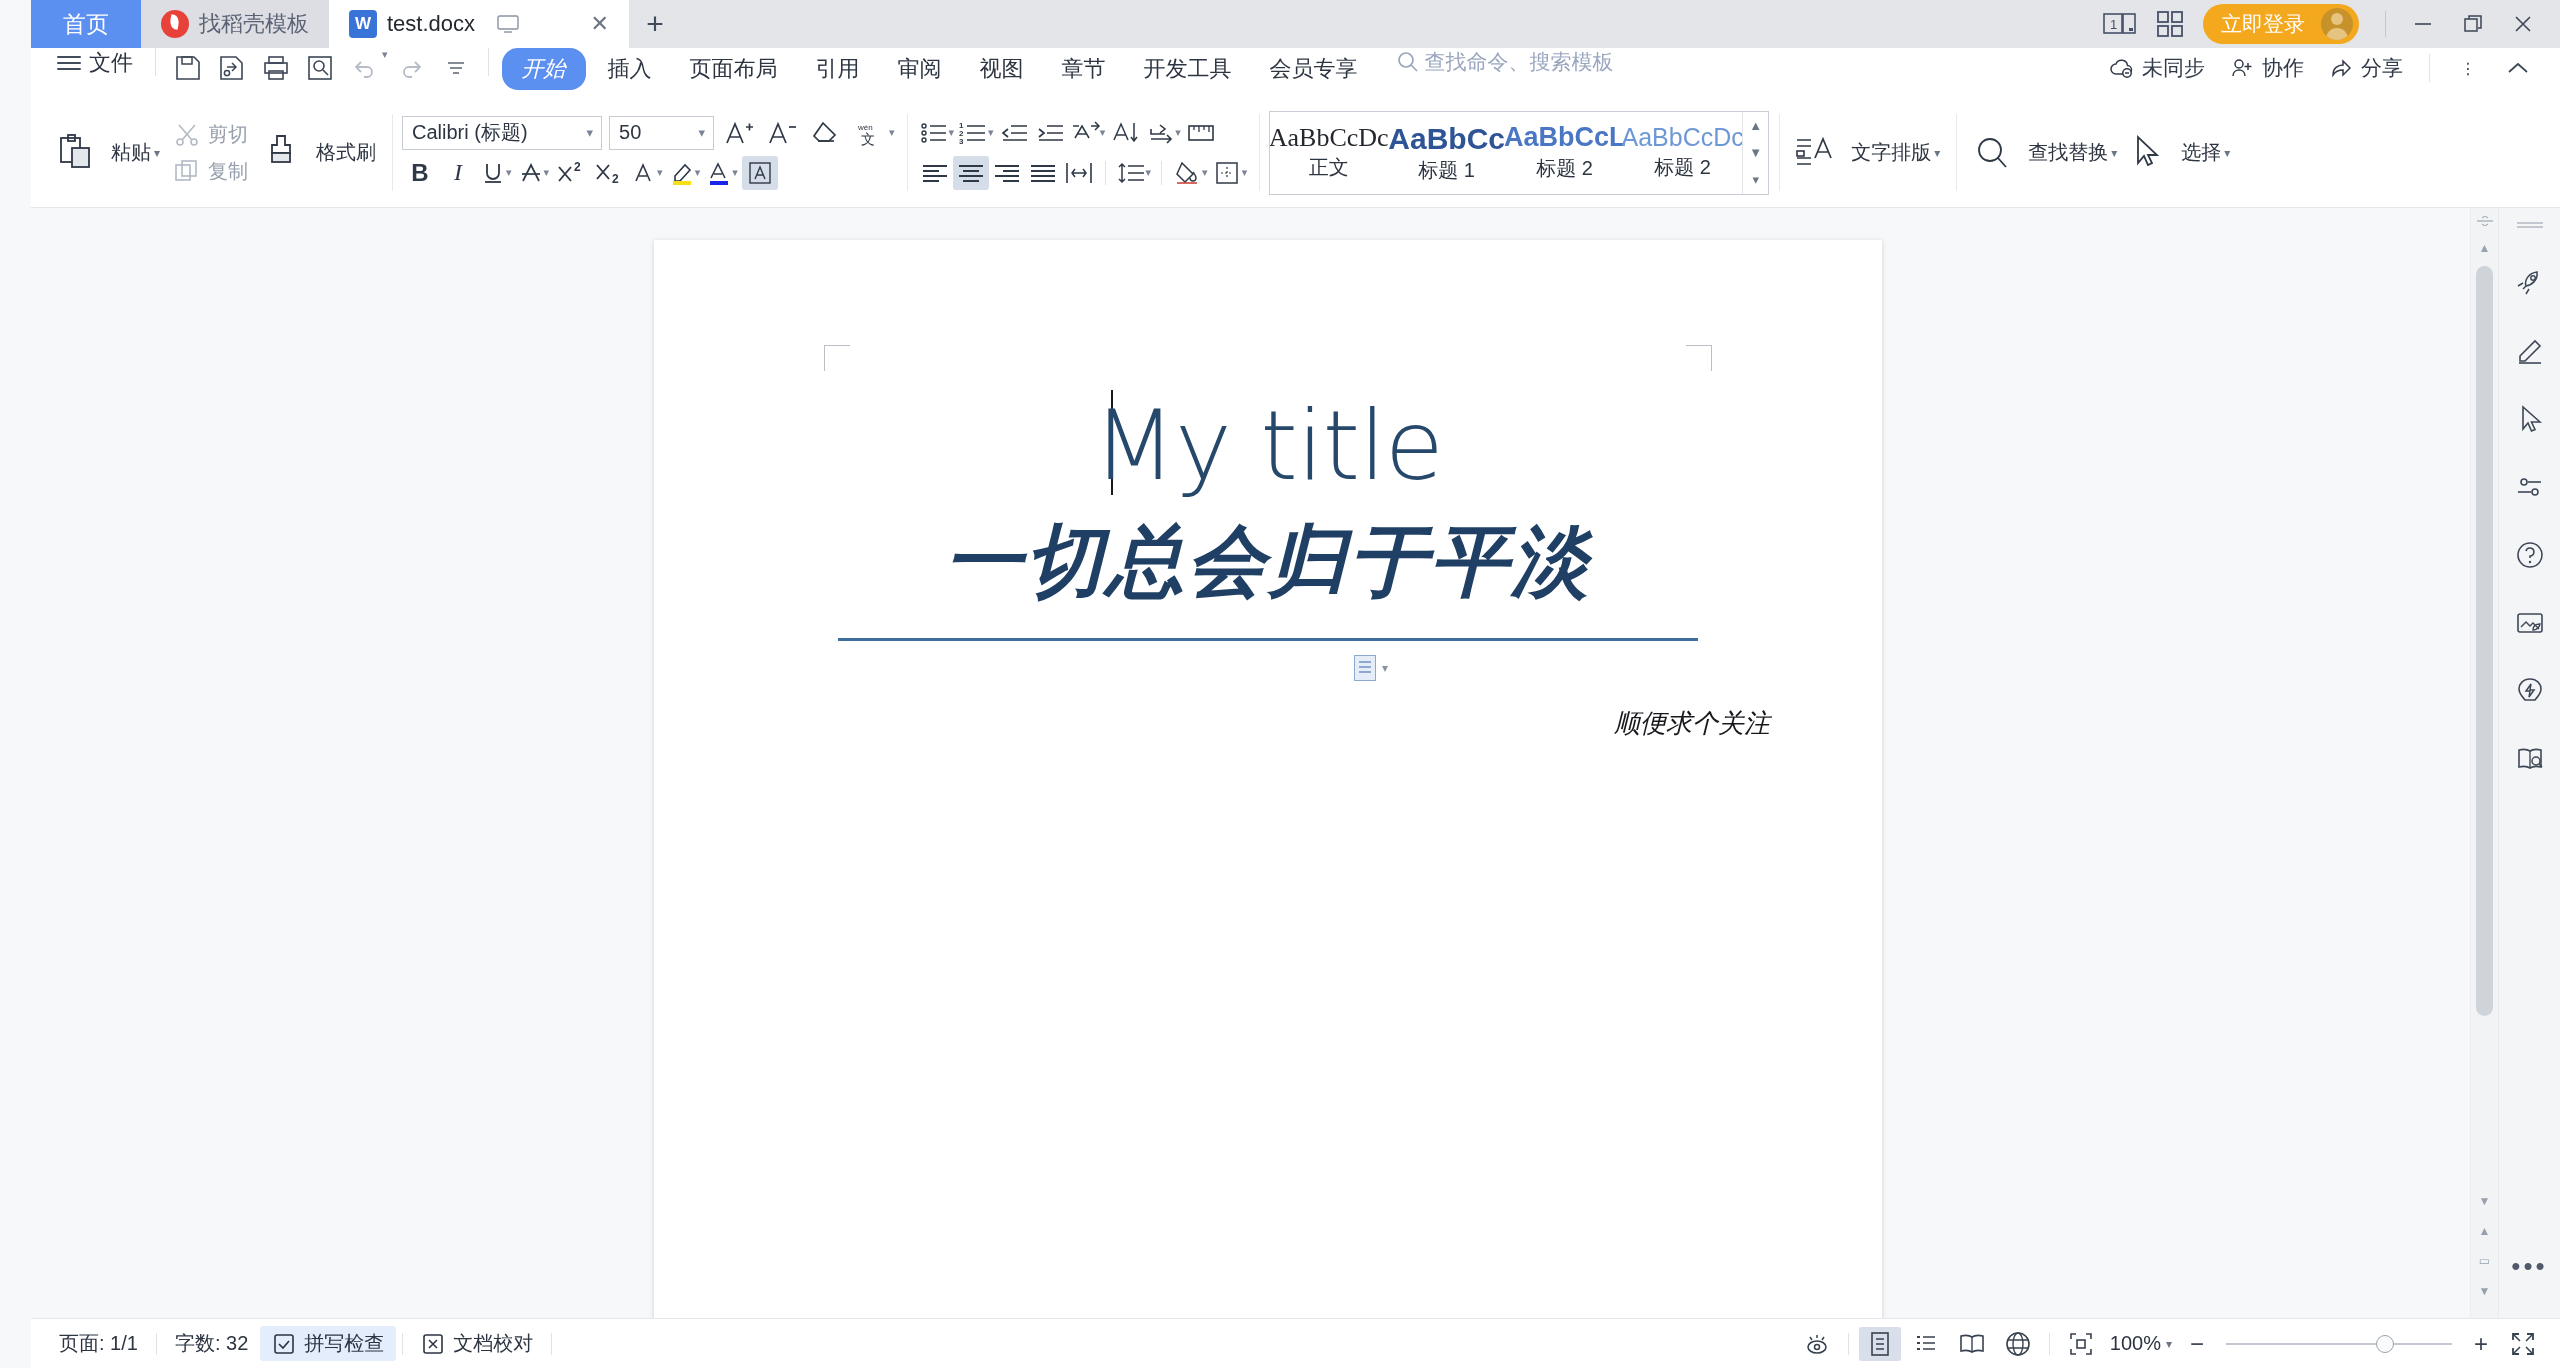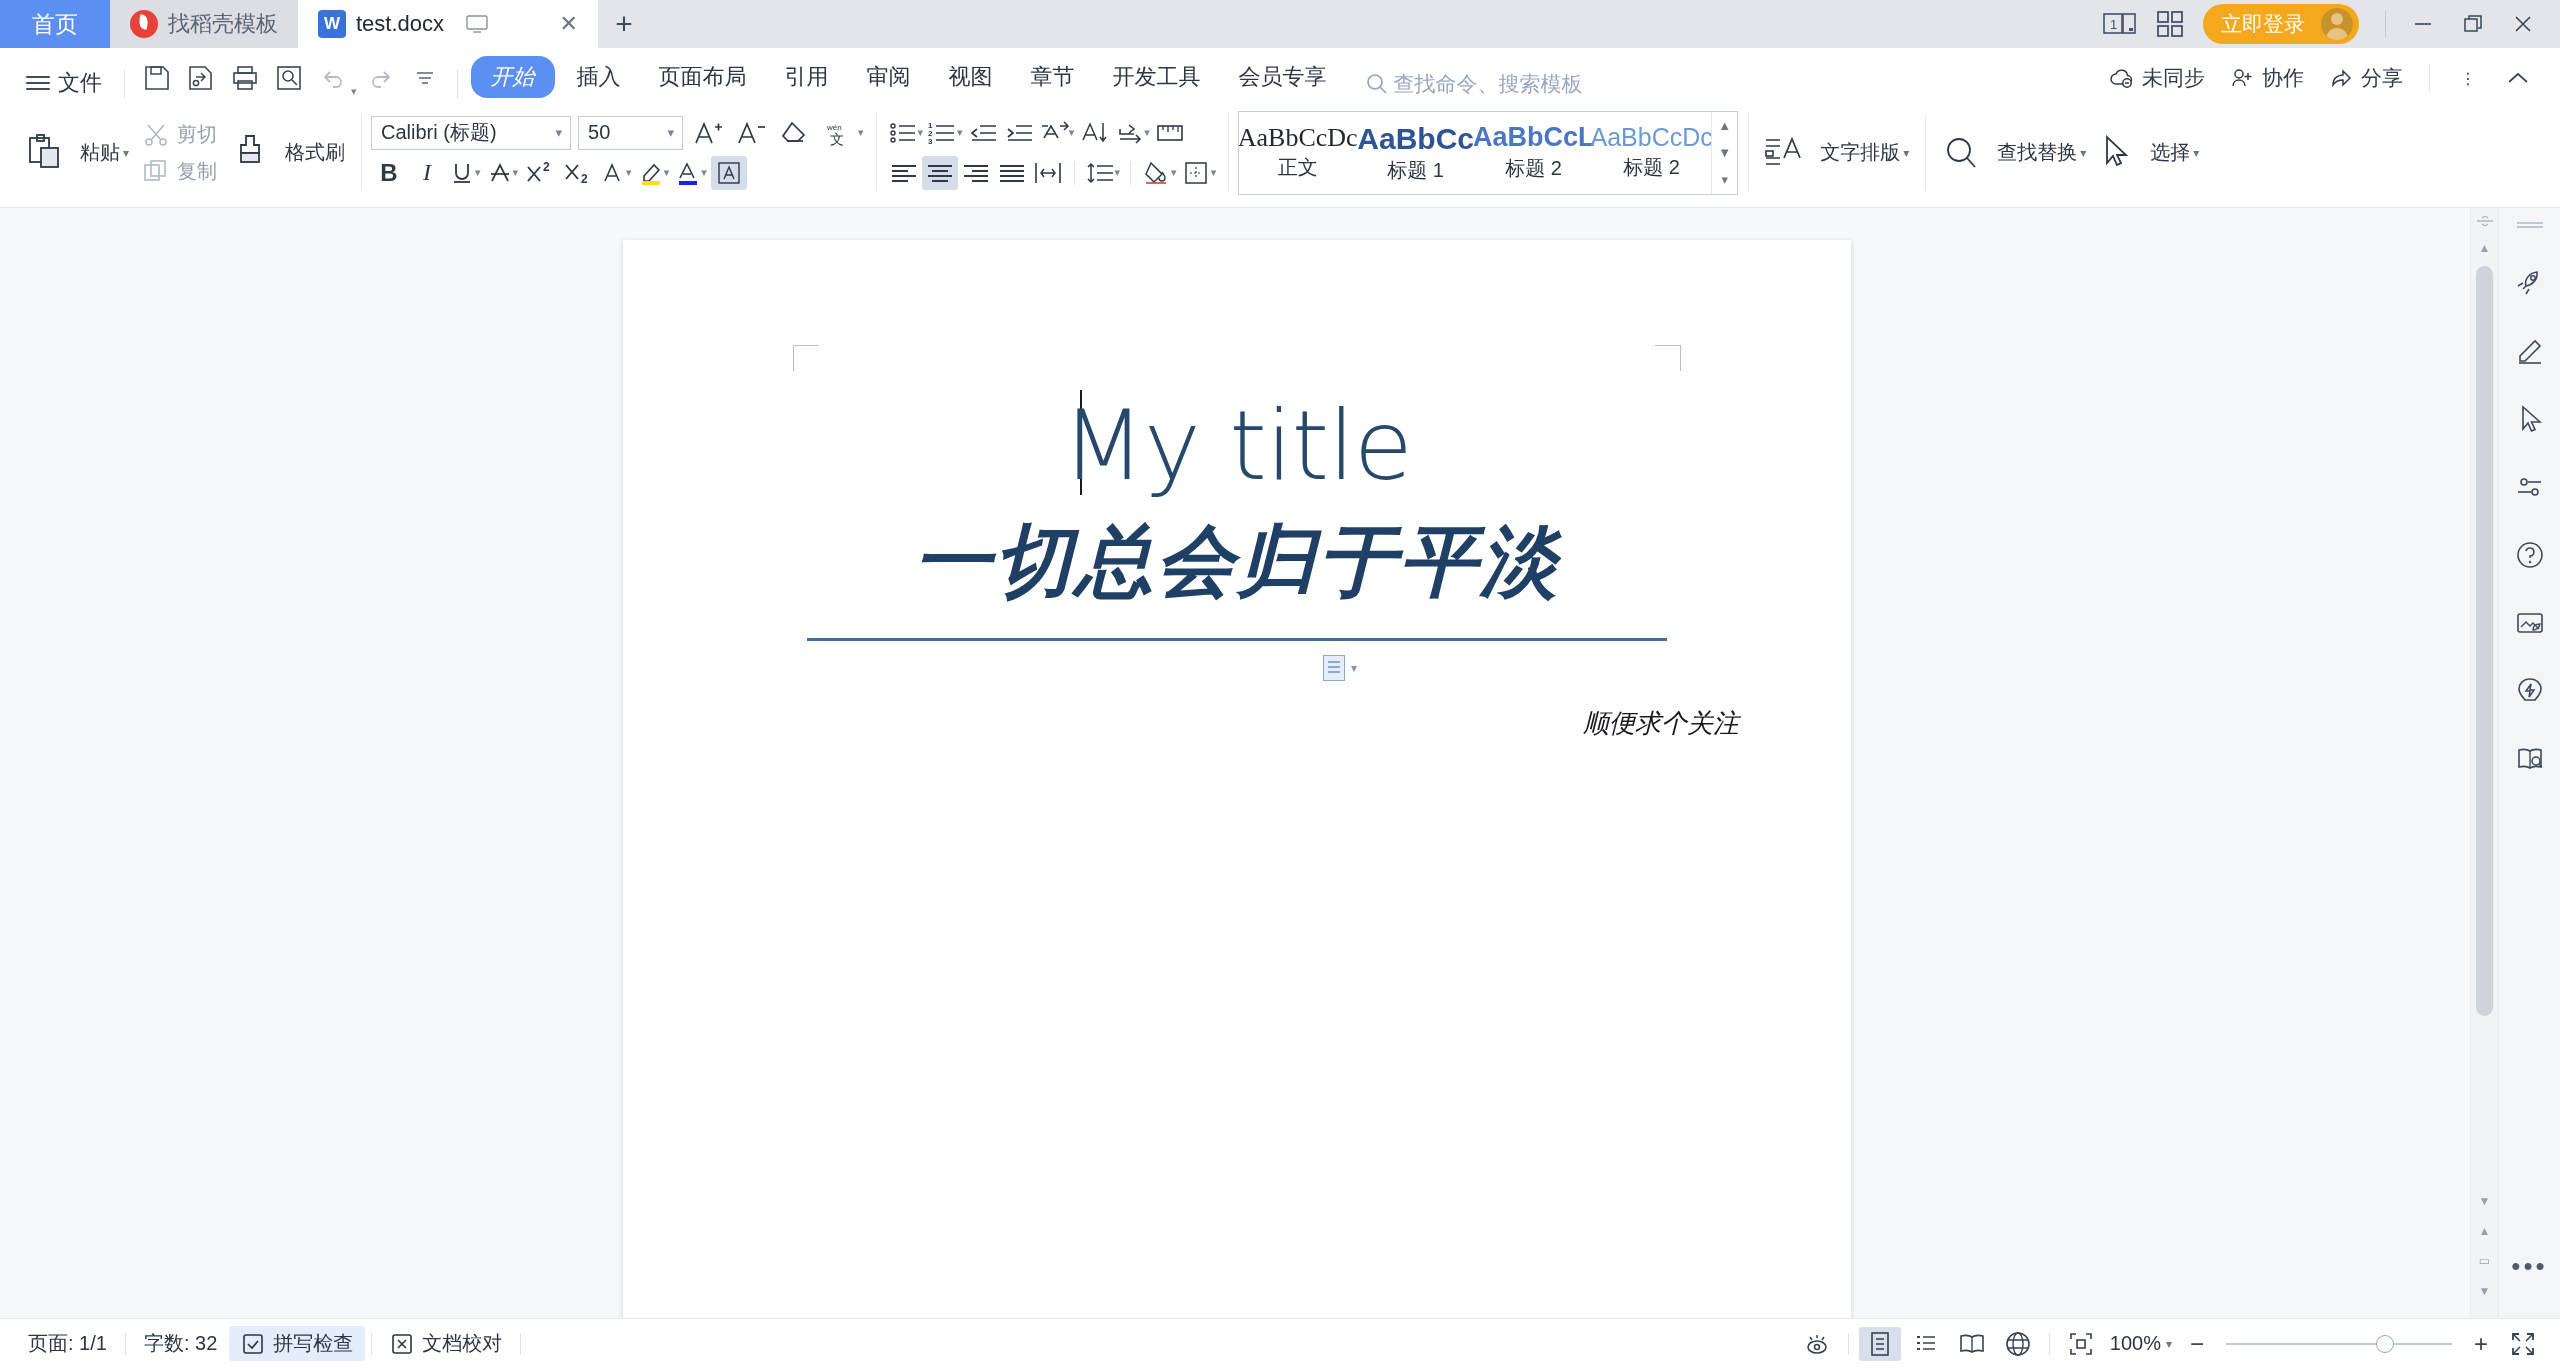--- a/index.html
+++ b/index.html
@@ -3,21 +3,21 @@
 <meta charset="utf-8">
 <style>
   * { box-sizing: border-box; margin: 0; padding: 0; }
   html, body {
     width: 2560px; height: 1368px;
     overflow: hidden;
     font-family: "Liberation Sans", "DejaVu Sans", sans-serif;
     background: #f7f8fa;
     -webkit-font-smoothing: antialiased;
   }
-  .app { position: relative; width: 2560px; height: 1368px; display: flex; flex-direction: column; }
+  .app { position: relative; width: 2560px; height: 1368px; display: flex; flex-direction: column; padding-left: 31px; }
 
   
   .tabbar {
     height: 48px; background: #e3e5e9; display: flex; align-items: flex-end;
     position: relative; flex: none;
   }
   .tab {
     height: 48px; display: flex; align-items: center; gap: 10px;
     padding: 0 20px; font-size: 22px; color: #414b5c; cursor: default;
     position: relative; max-width: 330px;
@@ -67,21 +67,21 @@
   }
   .login-btn .avatar::after {
     content: ""; position: absolute; left: 5px; top: 20px; width: 22px; height: 16px;
     border-radius: 11px 11px 0 0; background: #e6c37f;
   }
   .wsep { width: 1px; height: 26px; background: #c3c7cf; margin: 0 10px; }
   .wbtn { width: 46px; height: 40px; display: flex; align-items: center; justify-content: center; color: #3d4656; }
 
   
   .menubar {
-    height: 50px; background: #fff; display: flex; align-items: flex-end;
+    height: 50px; background: #fff; display: flex; align-items: flex-start;
     padding: 0 14px; flex: none; position: relative;
   }
   .menu-file { display: flex; align-items: center; gap: 8px; font-size: 22px; color: #2d3542; padding: 0 12px; }
   .hamburger { display: flex; flex-direction: column; gap: 4px; width: 24px; }
   .hamburger i { display: block; height: 2px; background: #434c5c; border-radius: 1px; }
   .qicon { width: 44px; height: 40px; display: flex; align-items: center; justify-content: center; color: #3d4656; }
   .qicon.dim { color: #b6bcc7; }
   .vsep { width: 1px; height: 28px; background: #dfe2e7; margin: 0 10px; }
   .ribtab {
     font-size: 22px; color: #2d3542; padding: 6px 16px; margin: 0 3px;

